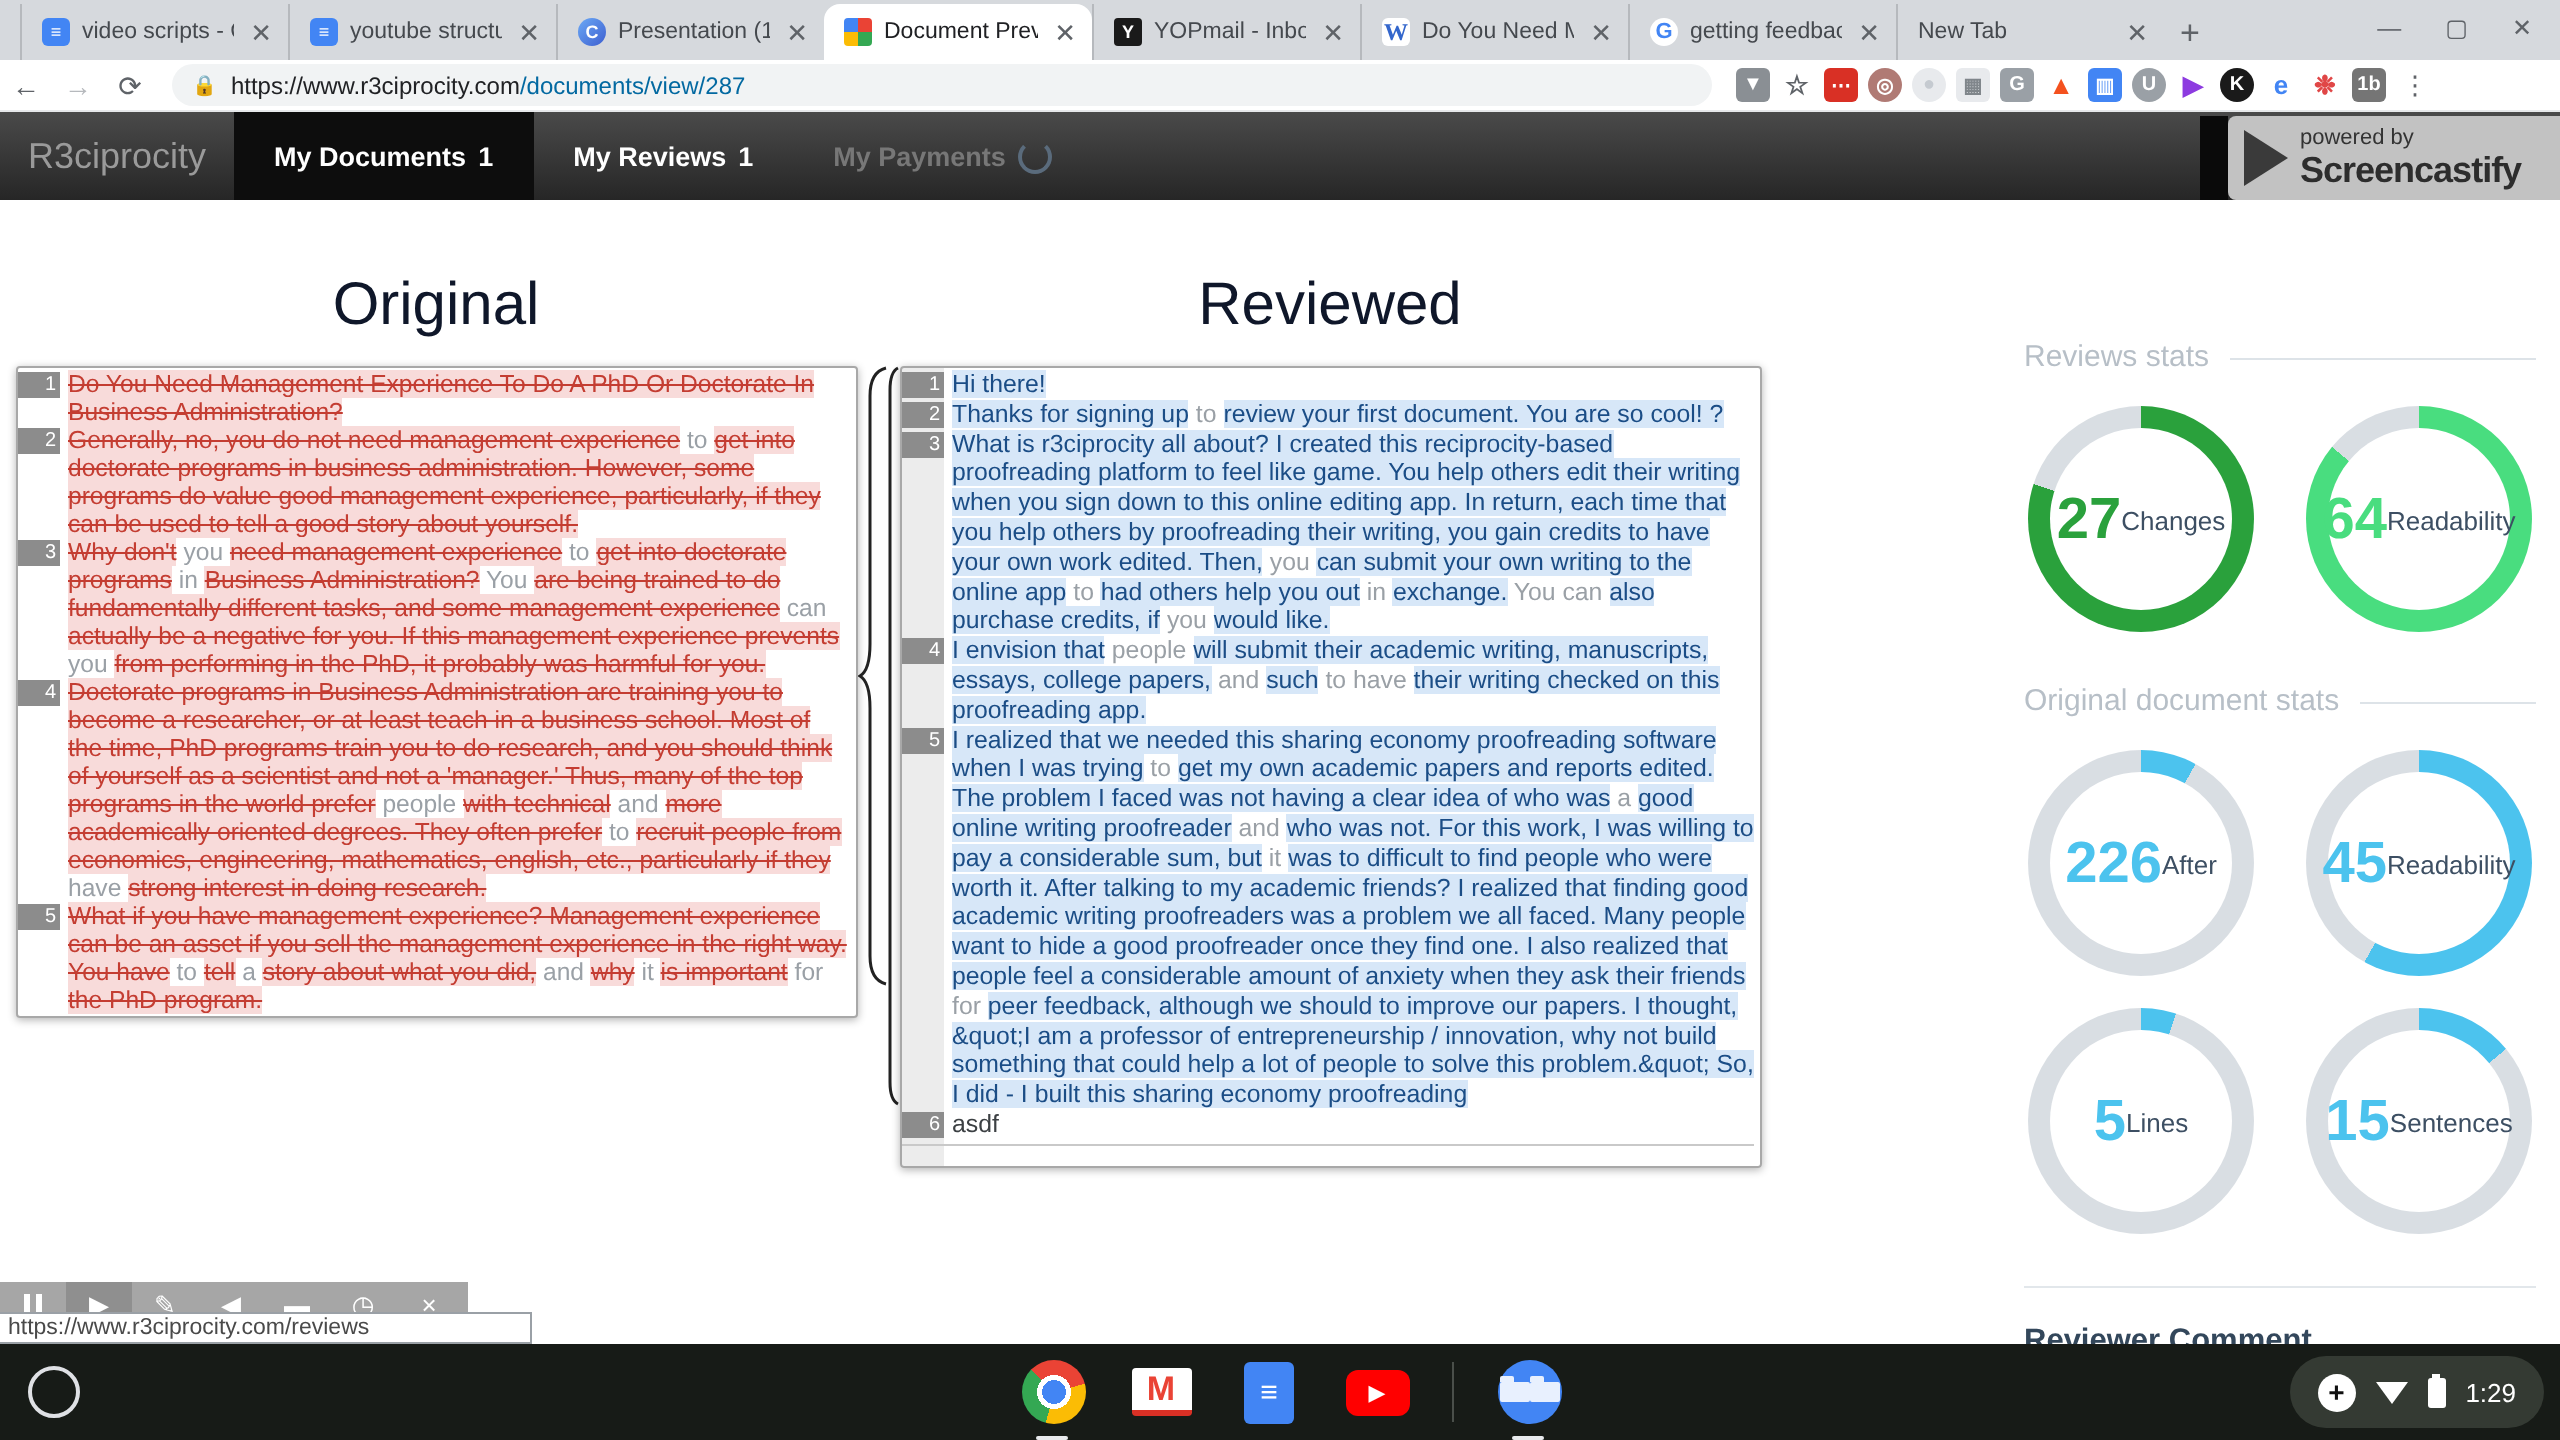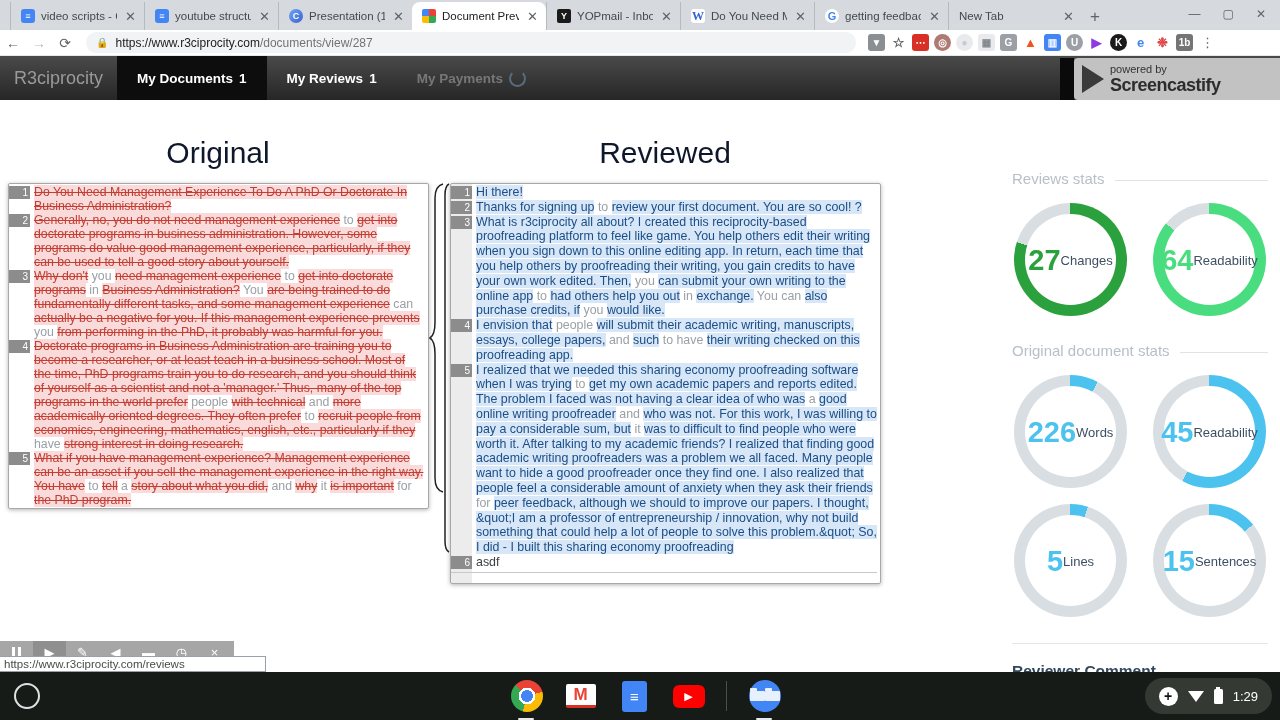--- a/index.html
+++ b/index.html
@@ -23,35 +23,35 @@
   .fav.google{background:#fff;color:#4285f4;font-size:11px;border-radius:50%;}
   .newtab-plus{width:26px;height:26px;display:flex;align-items:center;justify-content:center;color:#5f6368;font-size:17px;}
   .winctrl{position:absolute;right:6px;top:0;height:28px;display:flex;align-items:center;gap:22px;color:#5f6368;font-size:12px;padding-right:8px;}
 
   
   .toolbar{position:absolute;left:0;top:30px;width:1280px;height:26px;background:#fff;display:flex;align-items:center;border-bottom:1px solid #e6e8ea;box-sizing:border-box;}
   .navbtn{width:26px;text-align:center;color:#5f6368;font-size:14px;flex:none;}
   .omnibox{flex:none;width:770px;height:21px;margin-left:8px;background:#f1f3f4;border-radius:11px;display:flex;align-items:center;padding:0 10px;box-sizing:border-box;font-size:12px;}
   .lock{color:#5f6368;font-size:10px;margin-right:7px;}
   .url-main{color:#202124;}
-  .url-path{color:#737373;}
+  .url-path{color:#0369a1;}
   .extrow{display:flex;align-items:center;gap:5px;margin-left:12px;}
   .ext{width:17px;height:17px;display:flex;align-items:center;justify-content:center;font-size:10px;font-weight:bold;border-radius:3px;flex:none;}
   .ext.round{border-radius:50%;}
   .kebab{color:#5f6368;font-size:13px;margin-left:8px;letter-spacing:0;}
 
   
   .sitenav{position:absolute;left:0;top:56px;width:1280px;height:44px;background:linear-gradient(#4a4a4a,#262626);display:flex;align-items:stretch;}
   .brand{color:#9a9a9a;font-size:18px;display:flex;align-items:center;padding:0 14px;}
   .navitems{display:flex;align-items:stretch;}
   .navitem{display:flex;align-items:center;gap:6px;padding:0 20px;font-size:13.5px;font-weight:bold;color:#fff;}
   .navitem.active{background:#0d0d0d;}
   .navitem.muted{color:#777;}
   .spinner{width:13px;height:13px;border:2px solid #5a6b7c;border-top-color:transparent;border-radius:50%;}
-  .scast-block{position:absolute;right:0;top:2px;width:220px;height:42px;display:flex;justify-content:center;}
+  .scast-block{position:absolute;right:0;top:2px;width:180px;height:42px;display:flex;justify-content:center;}
   .scast-dark{width:14px;background:#0a0a0a;}
   .scast-badge{flex:1;background:#c2c2c2;border-radius:4px 0 0 4px;display:flex;align-items:center;gap:6px;padding:0 8px;}
   .scast-logo{width:0;height:0;border-left:22px solid #3a3a3a;border-top:14px solid transparent;border-bottom:14px solid transparent;position:relative;}
   .scast-text .l1{font-size:11px;color:#333;}
   .scast-text .l2{font-size:18px;font-weight:bold;color:#2d2d2d;letter-spacing:-0.5px;}
 
   
   .doc-title{position:absolute;top:136px;font-size:30px;color:#0f172a;text-align:center;}
   #title-orig{left:8px;width:420px;}
   #title-rev{left:450px;width:430px;}
@@ -300,21 +300,21 @@
         </div>
       </div>
       <div class="stitle mt2">
         <span>Original document stats</span>
         <span class="rule"></span>
       </div>
       <div class="donut-grid">
         <div class="donut" style="background: conic-gradient(rgb(76, 195, 238) 8%, rgb(217, 222, 227) 0deg);">
           <div class="hole">
             <div class="val" style="color: rgb(76, 195, 238);">226</div>
-            <div class="lab">Words</div>
+            <div class="lab">After</div>
           </div>
         </div>
         <div class="donut" style="background: conic-gradient(rgb(76, 195, 238) 58%, rgb(217, 222, 227) 0deg);">
           <div class="hole">
             <div class="val" style="color: rgb(76, 195, 238);">45</div>
             <div class="lab">Readability</div>
           </div>
         </div>
         <div class="donut" style="background: conic-gradient(rgb(76, 195, 238) 5%, rgb(217, 222, 227) 0deg);">
           <div class="hole">

